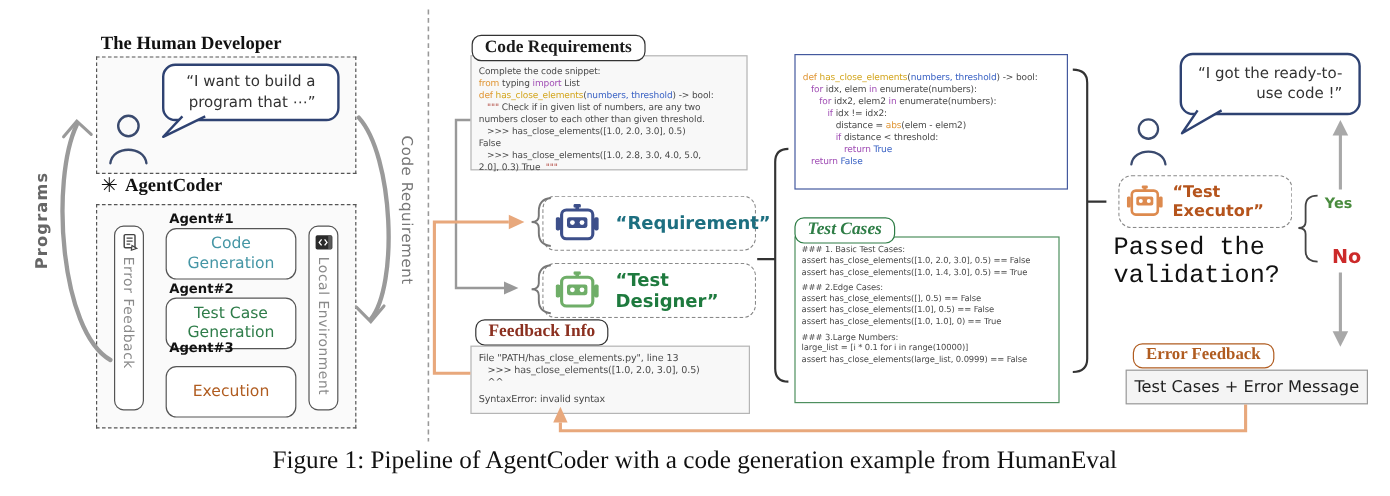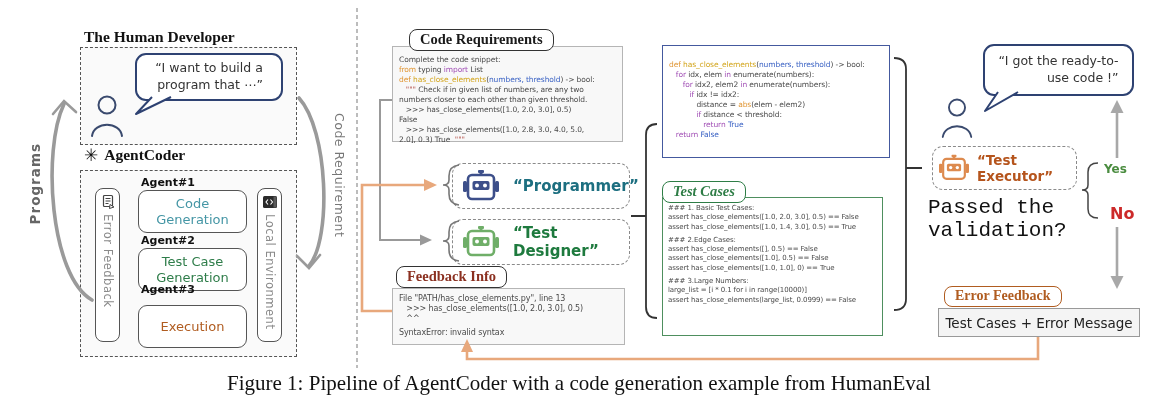--- a/index.html
+++ b/index.html
@@ -103,35 +103,35 @@
     <svg width="16" height="16" viewBox="0 0 16 16">
       <rect x="1" y="2" width="14" height="12" rx="1.5" fill="#2b2b2b"></rect>
       <rect x="11.5" y="2.5" width="3" height="11" fill="#5a5a5a"></rect>
       <path d="M6 5.5 L4 8 L6 10.5 M8.5 5.5 L10.5 8 L8.5 10.5" stroke="#fff" stroke-width="1.1" fill="none"></path>
     </svg>
     <span class="vtext">Local Environment</span>
   </div>
 
   <div class="abs vtext" style="left:332px;top:113px;font-size:12.5px;color:#777;letter-spacing:.5px;">Code Requirement</div>
 
-  <div class="tab" style="left:393px;top:29px;margin-left:16px;">Code Requirements</div>
+  <div class="tab" style="left:393px;top:29px;">Code Requirements</div>
   <div class="code-box" style="left:392px;top:46px;width:231px;height:96px;box-sizing:border-box;padding-top:8px;"><div class="code-line"><span class="tk-p">Complete the code snippet:</span></div><div class="code-line"><span class="tk-k1">from</span><span class="tk-p"> typing </span><span class="tk-k2">import</span><span class="tk-p"> List</span></div><div class="code-line"><span class="tk-k1">def</span><span class="tk-p"> </span><span class="tk-fn">has_close_elements</span><span class="tk-p">(</span><span class="tk-bl">numbers, threshold</span><span class="tk-p">) -&gt; bool:</span></div><div class="code-line"><span class="tk-p">   </span><span class="tk-st">"""</span><span class="tk-p"> Check if in given list of numbers, are any two</span></div><div class="code-line"><span class="tk-p">numbers closer to each other than given threshold.</span></div><div class="code-line"><span class="tk-p">   &gt;&gt;&gt; has_close_elements([1.0, 2.0, 3.0], 0.5)</span></div><div class="code-line"><span class="tk-p">False</span></div><div class="code-line"><span class="tk-p">   &gt;&gt;&gt; has_close_elements([1.0, 2.8, 3.0, 4.0, 5.0,</span></div><div class="code-line"><span class="tk-p">2.0], 0.3) True  </span><span class="tk-st">"""</span></div></div>
 
   <div class="dash-round" style="left:452px;top:163px;width:176px;height:44px;">
     <svg class="robot" style="margin-left:10px;" width="36" height="32" viewBox="0 0 36 32">
       <rect x="15" y="0" width="6" height="3" rx="1" fill="currentColor"></rect>
       <rect x="16.5" y="2" width="3" height="4" fill="currentColor"></rect>
       <rect x="0" y="11" width="4" height="11" rx="1.5" fill="currentColor"></rect>
       <rect x="32" y="11" width="4" height="11" rx="1.5" fill="currentColor"></rect>
       <rect x="5" y="5" width="26" height="24" rx="4" fill="#fff" stroke="currentColor" stroke-width="2.6"></rect>
       <rect x="9.5" y="11" width="17" height="9" rx="2" fill="currentColor"></rect>
       <circle cx="14" cy="15.5" r="2" fill="#fff"></circle>
         <circle cx="22" cy="15.5" r="2" fill="#fff"></circle>
     </svg>
-    <span class="chip-label" style="color:#1d6f80;">“Programmer”</span>
+    <span class="chip-label" style="color:#1d6f80;">“Requirement”</span>
   </div>
 
   <div class="dash-round" style="left:452px;top:219px;width:176px;height:44px;">
     <svg class="robot green" style="margin-left:10px;" width="36" height="32" viewBox="0 0 36 32">
       <rect x="15" y="0" width="6" height="3" rx="1" fill="currentColor"></rect>
       <rect x="16.5" y="2" width="3" height="4" fill="currentColor"></rect>
       <rect x="0" y="11" width="4" height="11" rx="1.5" fill="currentColor"></rect>
       <rect x="32" y="11" width="4" height="11" rx="1.5" fill="currentColor"></rect>
       <rect x="5" y="5" width="26" height="24" rx="4" fill="#fff" stroke="currentColor" stroke-width="2.6"></rect>
       <rect x="9.5" y="11" width="17" height="9" rx="2" fill="currentColor"></rect>

